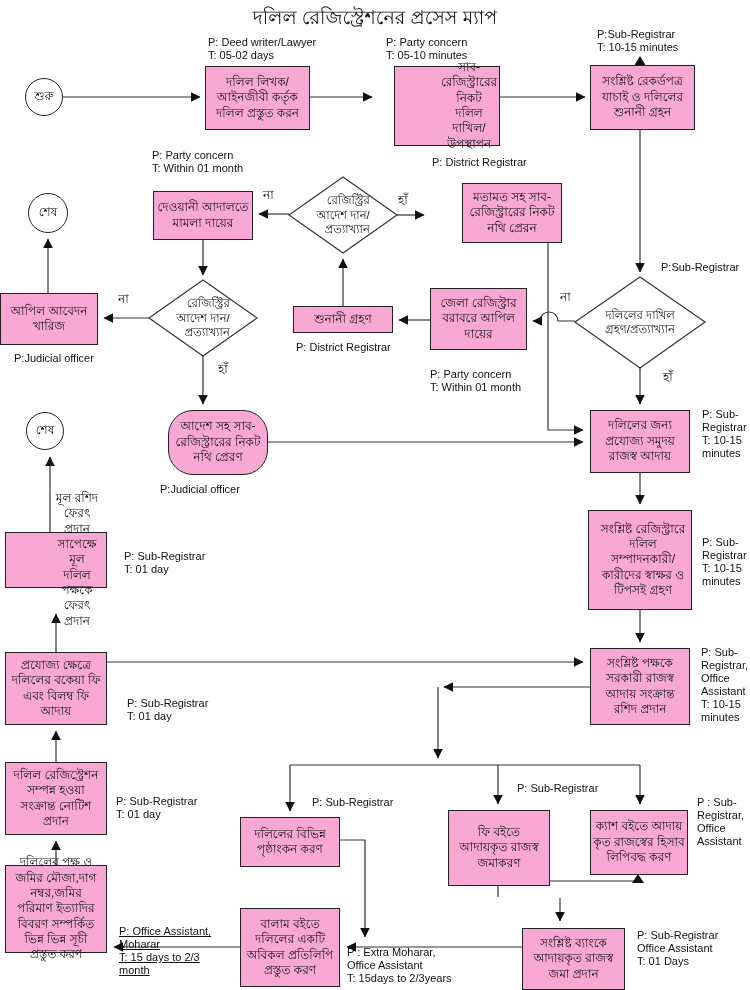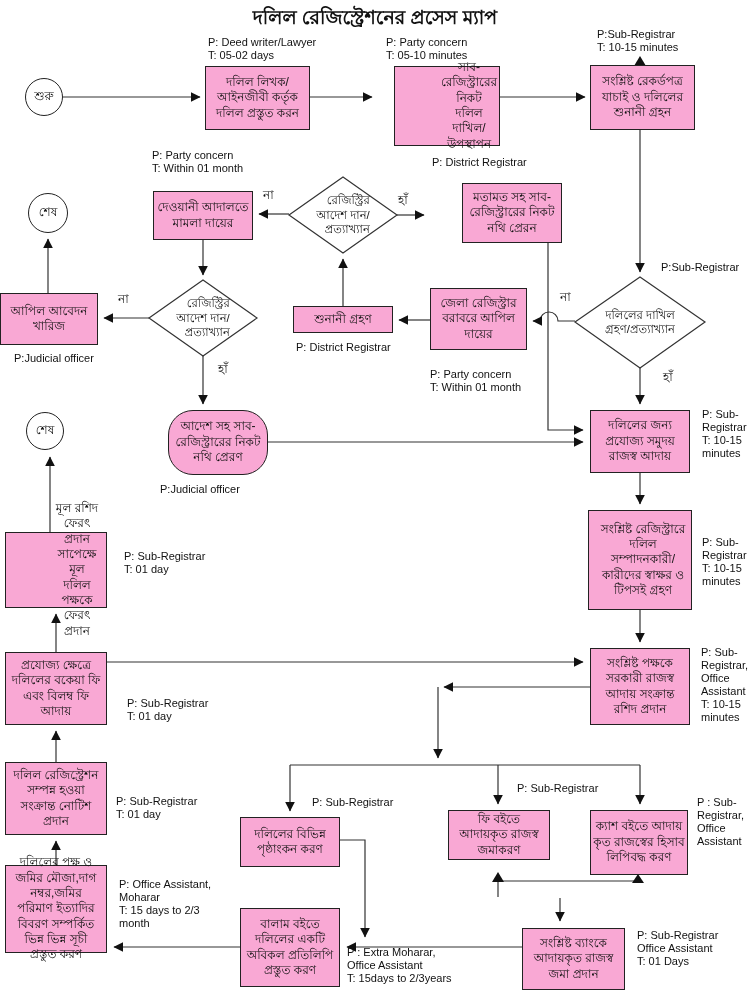--- a/index.html
+++ b/index.html
@@ -4,21 +4,21 @@
 <style>
   html,body{margin:0;padding:0;background:#fff;}
   body{font-family:"Liberation Sans","DejaVu Sans",sans-serif;color:#111;}
   #stage{position:relative;width:750px;height:990px;background:#fff;overflow:hidden;}
   #wires{position:absolute;left:0;top:0;z-index:1;}
   .box{position:absolute;z-index:2;border:1.4px solid #222;background:#f9a8d4;display:flex;align-items:center;justify-content:center;text-align:center;font-size:12px;line-height:1.28;white-space:pre-line;padding:2px;box-sizing:border-box;}
   .dtext{position:absolute;z-index:2;display:flex;align-items:center;justify-content:center;text-align:right;font-size:11.5px;line-height:1.25;white-space:pre-line;}
   .term{position:absolute;z-index:2;border:1.4px solid #222;background:#fff;border-radius:50%;display:flex;align-items:center;justify-content:center;font-size:12px;box-sizing:border-box;}
   .ann{position:absolute;z-index:2;font-size:11px;line-height:1.18;white-space:pre-line;}
   .lbl{position:absolute;z-index:3;font-size:12px;}
-  .title{position:absolute;z-index:2;left:0;top:3px;width:100%;text-align:center;font-size:19px;font-weight:bold;}
+  .title{position:absolute;z-index:2;left:0;top:3px;width:100%;text-align:center;font-size:19px;font-weight:normal;}
 </style>
 </head>
 <body>
 
 <div id="stage">
 
   <svg id="wires" width="750" height="990" viewBox="0 0 750 990">
     <defs>
       <marker id="ah" markerWidth="9" markerHeight="9" refX="7.5" refY="4" orient="auto">
         <path d="M0,0 L8,4 L0,8 Z" fill="#111"></path>
@@ -106,39 +106,39 @@
 রেজিস্ট্রারের নিকট
 নথি প্রেরণ</div>
   <div class="box" style="left:590px;top:410px;width:100px;height:63px;">দলিলের জন্য
 প্রযোজ্য সমুদয়
 রাজস্ব আদায়</div>
   <div class="box" style="left:588px;top:510px;width:104px;height:100px;padding-left:8px;">সংশ্লিষ্ট রেজিস্ট্রারে
 দলিল
 সম্পাদনকারী/
 কারীদের স্বাক্ষর ও
 টিপসই গ্রহণ</div>
-  <div class="box" style="left:5px;top:532px;width:102px;height:76px;padding-left:44px;">মূল রশিদ ফেরৎ
+  <div class="box" style="left:5px;top:532px;width:102px;height:56px;padding-left:44px;">মূল রশিদ ফেরৎ
 প্রদান সাপেক্ষে মূল
 দলিল পক্ষকে
 ফেরৎ প্রদান</div>
   <div class="box" style="left:5px;top:652px;width:102px;height:73px;">প্রযোজ্য ক্ষেত্রে
 দলিলের বকেয়া ফি
 এবং বিলম্ব ফি
 আদায়</div>
   <div class="box" style="left:590px;top:648px;width:100px;height:77px;">সংশ্লিষ্ট পক্ষকে
 সরকারী রাজস্ব
 আদায় সংক্রান্ত
 রশিদ প্রদান</div>
   <div class="box" style="left:5px;top:762px;width:102px;height:73px;">দলিল রেজিস্ট্রেশন
 সম্পন্ন হওয়া
 সংক্রান্ত নোটিশ
 প্রদান</div>
   <div class="box" style="left:240px;top:817px;width:100px;height:50px;">দলিলের বিভিন্ন
 পৃষ্ঠাংকন করণ</div>
-  <div class="box" style="left:448px;top:810px;width:102px;height:50px;">ফি বইতে
+  <div class="box" style="left:448px;top:810px;width:102px;height:76px;">ফি বইতে
 আদায়কৃত রাজস্ব
 জমাকরণ</div>
   <div class="box" style="left:590px;top:810px;width:98px;height:65px;">ক্যাশ বইতে আদায়
 কৃত রাজস্বের হিসাব
 লিপিবদ্ধ করণ</div>
   <div class="box" style="left:5px;top:865px;width:102px;height:88px;">দলিলের পক্ষ ও
 জমির মৌজা,দাগ
 নম্বর,জমির
 পরিমাণ ইত্যাদির
 বিবরণ সম্পর্কিত
@@ -202,21 +202,21 @@
 T: 10-15
 minutes</div>
   <div class="ann" style="left:116px;top:795px;">P: Sub-Registrar
 T: 01 day</div>
   <div class="ann" style="left:312px;top:796px;">P: Sub-Registrar</div>
   <div class="ann" style="left:517px;top:782px;">P: Sub-Registrar</div>
   <div class="ann" style="left:697px;top:796px;">P : Sub-
 Registrar,
 Office
 Assistant</div>
-  <div class="ann" style="left:119px;top:878px;">P: Office Assistant,
+  <div class="ann" style="left:119px;top:925px;text-decoration:underline;">P: Office Assistant,
 Moharar
 T: 15 days to 2/3
 month</div>
   <div class="ann" style="left:347px;top:946px;">P : Extra Moharar,
 Office Assistant
 T: 15days to 2/3years</div>
   <div class="ann" style="left:637px;top:929px;">P: Sub-Registrar
 Office Assistant
 T: 01 Days</div>
 

